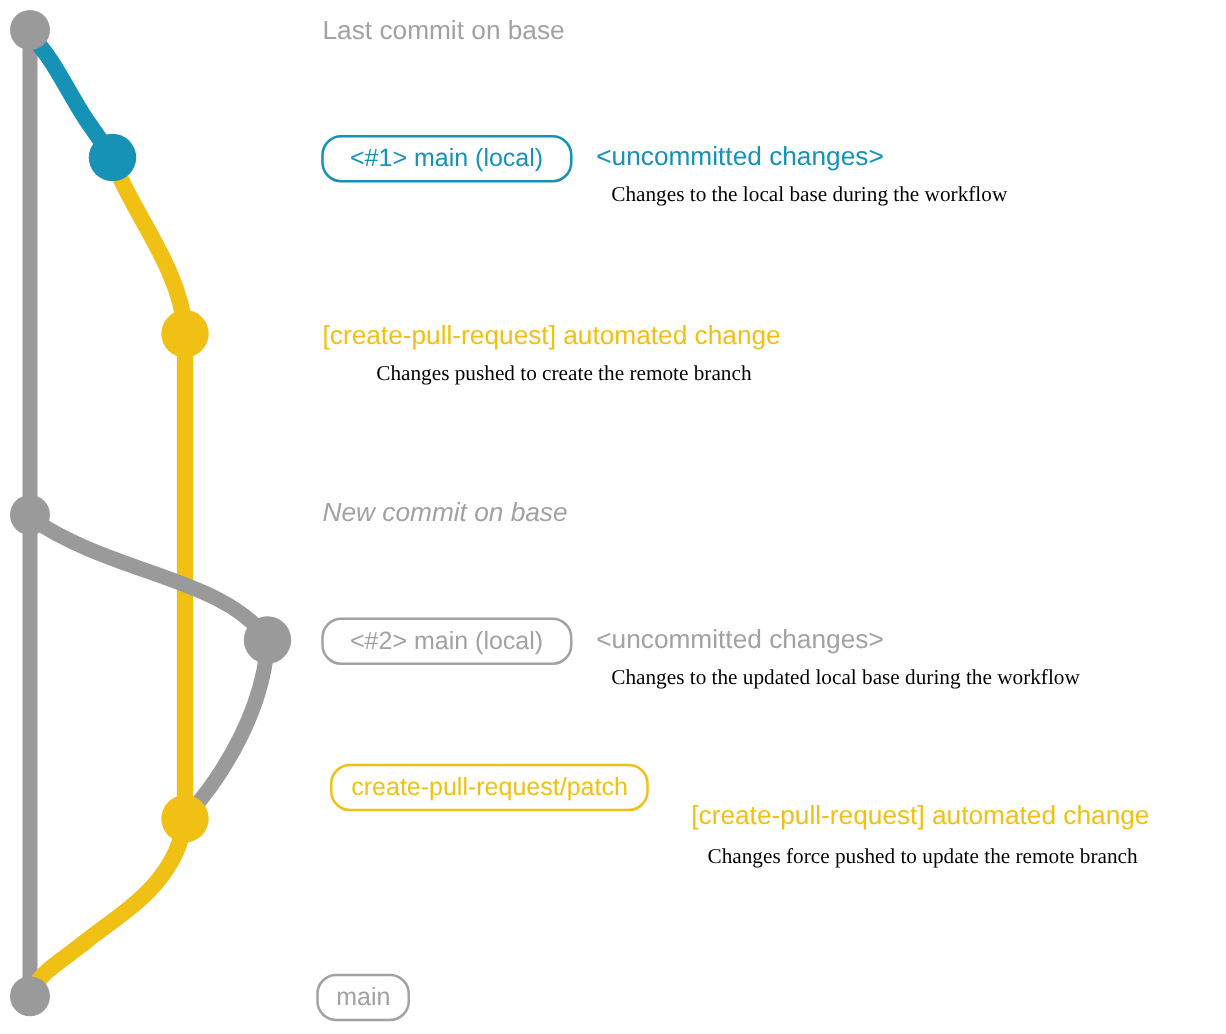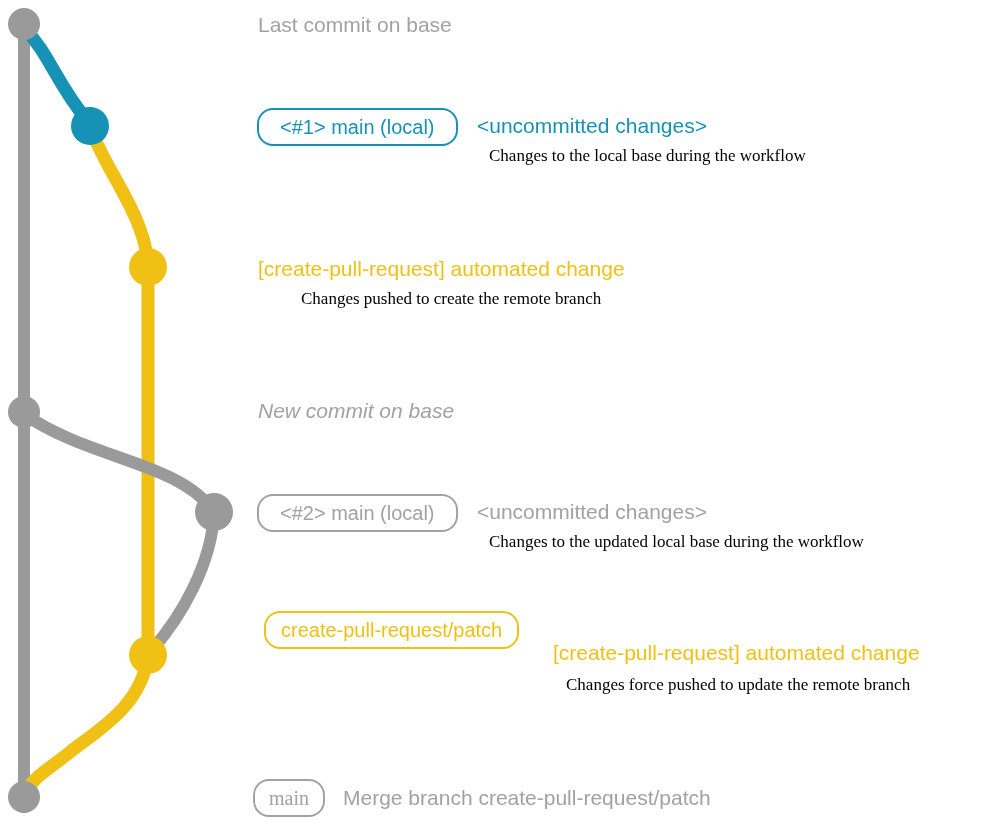--- a/index.html
+++ b/index.html
@@ -41,21 +41,21 @@
     line-height: 24px;
     padding: 5px 21px;
     border: 2px solid currentColor;
     border-radius: 16px;
     white-space: nowrap;
     background: #ffffff;
   }
   .badge.teal   { color: var(--teal); }
   .badge.gray   { color: var(--graytext); }
   .badge.yellow { color: var(--yellow); padding: 5px 15px; }
-  .badge.small  { padding: 5px 14px; font-family: Liberation Serif, serif; }
+  .badge.small  { padding: 5px 14px; }
 
   .title {
     position: absolute;
     font-size: 21px;
     white-space: nowrap;
   }
   .title.teal   { color: var(--teal); }
   .title.gray   { color: var(--graytext); }
   .title.yellow { color: var(--yellow); }
 
@@ -110,15 +110,14 @@
 
   <div class="badge gray" style="left:257px; top:494px;">&lt;#2&gt; main (local)</div>
   <div class="title gray" style="left:477px; top:500px;">&lt;uncommitted changes&gt;</div>
   <div class="desc" style="left:489px; top:532px;">Changes to the updated local base during the workflow</div>
 
   <div class="badge yellow" style="left:248px; top:611px;margin-left:16px;">create-pull-request/patch</div>
   <div class="title yellow" style="left:553px; top:641px;">[create-pull-request] automated change</div>
   <div class="desc" style="left:566px; top:675px;text-align:center;">Changes force pushed to update the remote branch</div>
 
   <div class="badge gray small" style="left:253px; top:779px;">main</div>
-  <div class="title gray" style="left:343px; top:786px;">Merge branch create-pull-request/patch</div>
 
 </div>
 
 </body></html>

